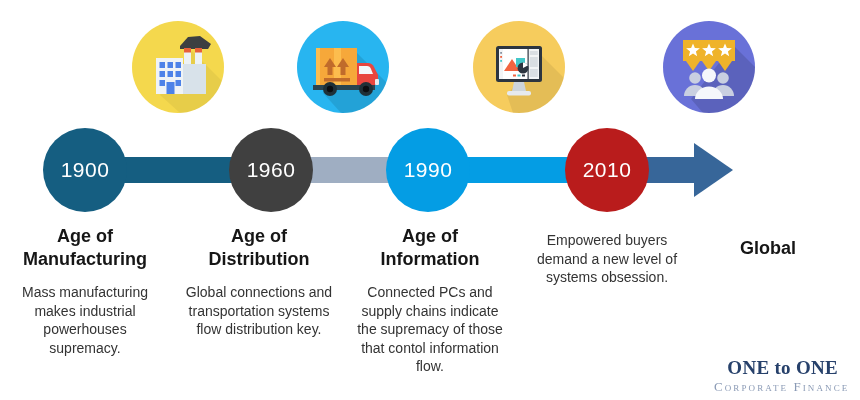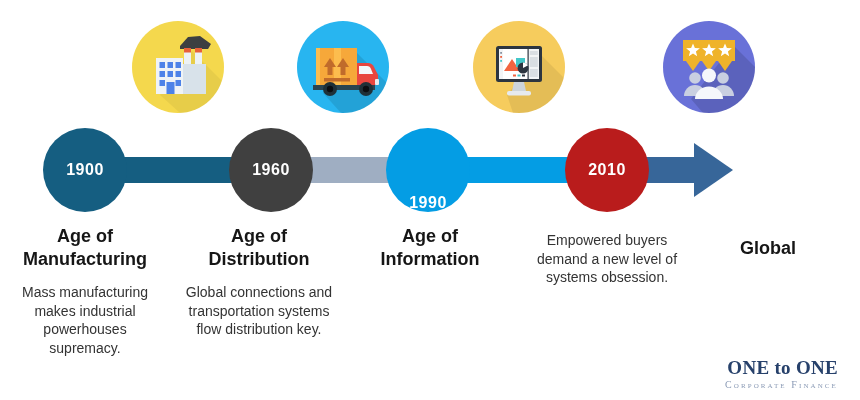--- a/index.html
+++ b/index.html
@@ -12,35 +12,35 @@
   .bar{position:absolute;top:157px;height:26px;z-index:1;}
   .arrowhead{
     position:absolute;left:694px;top:143px;width:0;height:0;z-index:1;
     border-top:27px solid transparent;border-bottom:27px solid transparent;
     border-left:39px solid #376699;
   }
   .year-circle{
     position:absolute;top:128px;width:84px;height:84px;border-radius:50%;z-index:2;
     display:flex;align-items:center;justify-content:center;
   }
-  .year-label{color:#ffffff;font-size:16px;font-weight:700;letter-spacing:0.5px;}
+  .year-label{color:#ffffff;font-size:21px;font-weight:400;letter-spacing:0.5px;}
   .col{position:absolute;top:222px;text-align:center;}
   .col-title{
     min-height:52px;display:flex;align-items:center;justify-content:center;
     font-size:18px;line-height:23px;font-weight:700;color:#161616;white-space:pre-line;
   }
   .col-desc{margin-top:9px;font-size:14px;line-height:18.5px;color:#333333;}
   .logo{position:absolute;left:714px;top:357px;width:124px;text-align:right;}
   .logo-title{
     font-family:"Liberation Serif","DejaVu Serif",serif;font-size:19px;line-height:21px;
     color:#27416B;font-weight:600;letter-spacing:0.3px;white-space:nowrap;
   }
   .logo-sub{
     font-family:"Liberation Serif","DejaVu Serif",serif;font-variant:small-caps;
-    font-size:10px;letter-spacing:2.1px;color:#8A9AB5;white-space:nowrap;margin-top:1px;
+    font-size:13px;letter-spacing:2.1px;color:#8A9AB5;white-space:nowrap;margin-top:1px;
   }
 </style>
 </head>
 <body>
 
 <div id="canvas">
 
   <div class="icon-badge" style="left:132px">
     <svg viewBox="0 0 92 92">
       <defs>
@@ -181,40 +181,41 @@
   <div class="bar" style="left: 428px; width: 179px; background: rgb(4, 157, 228);"></div>
   <div class="bar" style="left: 607px; width: 88px; background: rgb(55, 102, 153);"></div>
   <div class="arrowhead" style="border-left-color: rgb(55, 102, 153);"></div>
 
   <div class="year-circle" style="left: 43px; background: rgb(21, 94, 129);">
     <span class="year-label">1900</span>
   </div>
   <div class="year-circle" style="left: 229px; background: #404040;">
     <span class="year-label">1960</span>
   </div>
-  <div class="year-circle" style="left: 386px; background: rgb(4, 157, 228); align-items: flex-end;">
+  <div class="year-circle" style="left: 386px; background: rgb(4, 157, 228);">
     <span class="year-label">1990</span>
   </div>
   <div class="year-circle" style="left: 565px; background: #b91c1c;">
     <span class="year-label">2010</span>
   </div>
 
   <div class="col" style="left:15px;width:140px">
     <div class="col-title">Age of
 Manufacturing</div>
     <div class="col-desc">Mass manufacturing makes industrial powerhouses supremacy.</div>
   </div>
   <div class="col" style="left:179px;width:160px">
     <div class="col-title">Age of
 Distribution</div>
     <div class="col-desc">Global  connections and transportation systems flow distribution key.</div>
   </div>
   <div class="col" style="left:350px;width:160px">
     <div class="col-title">Age of
 Information</div>
+    <div class="col-desc">Connected PCs and supply chains indicate the supremacy of those that contol information flow.</div>
   </div>
   <div class="col" style="left:527px;width:160px">
     <div class="col-desc">Empowered buyers demand a new level of systems obsession.</div>
   </div>
   <div class="col" style="left:688px;width:160px">
     <div class="col-title">Global</div>
   </div>
 
   <div class="logo">
     <div class="logo-title" style="color: rgb(39, 65, 107);">ONE to ONE</div>

